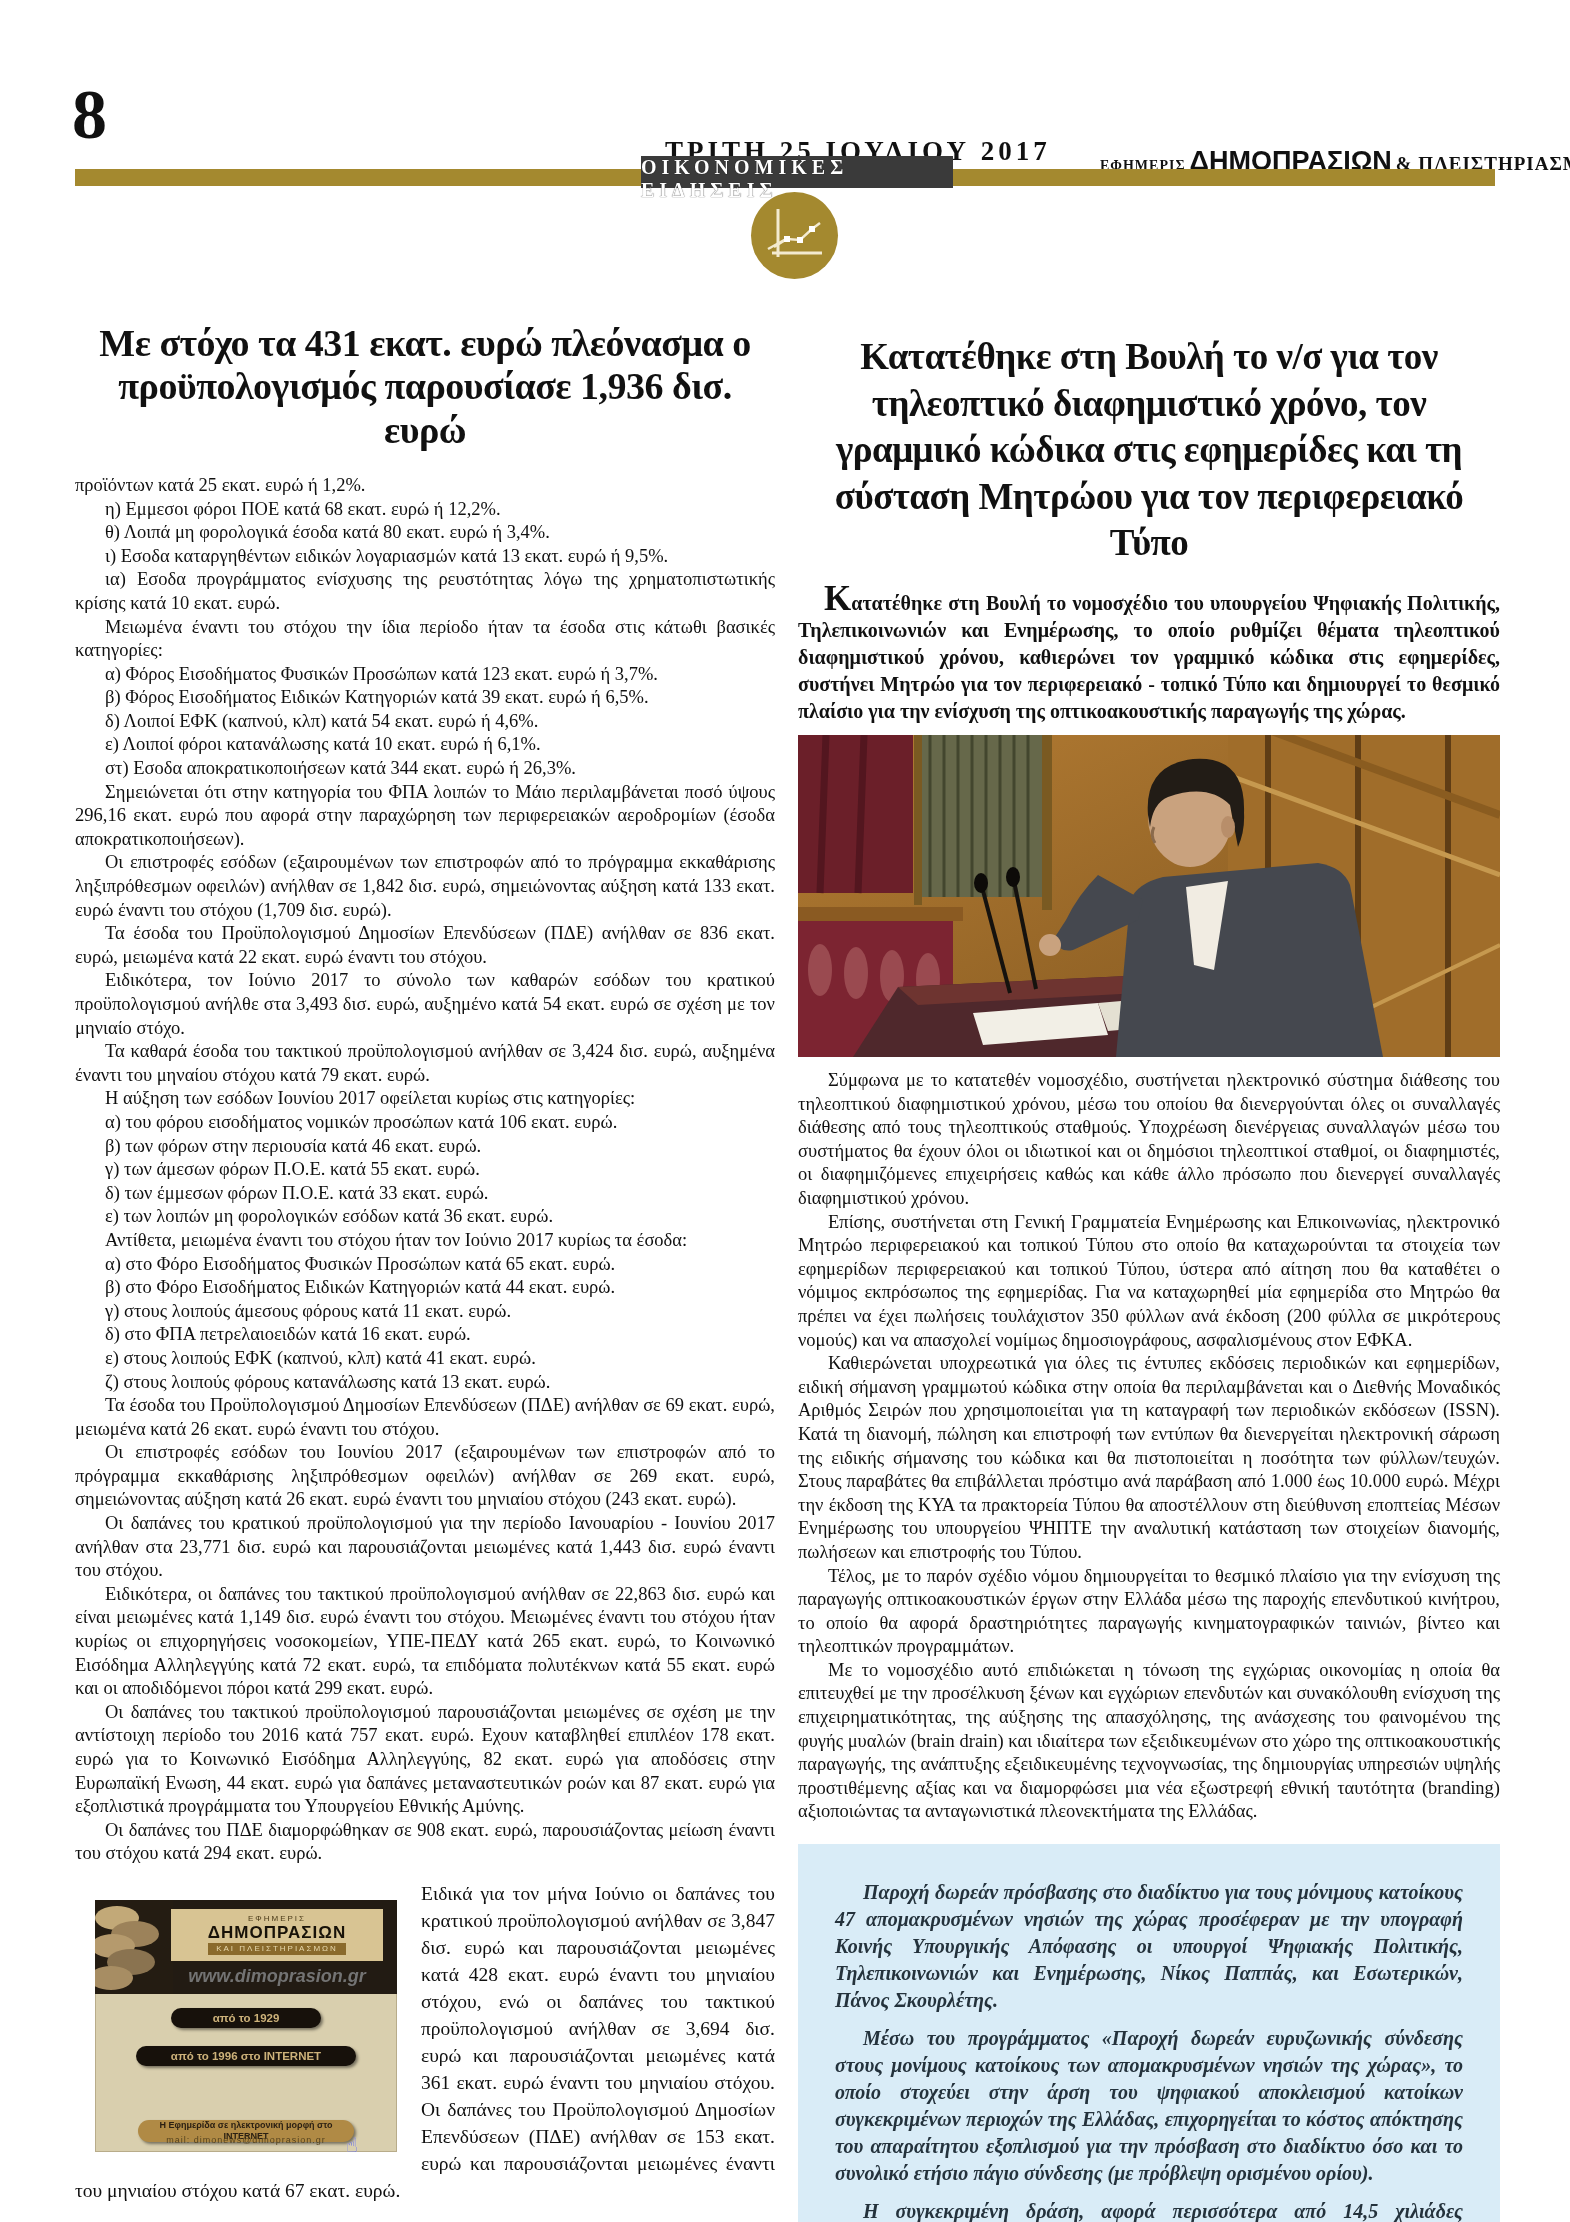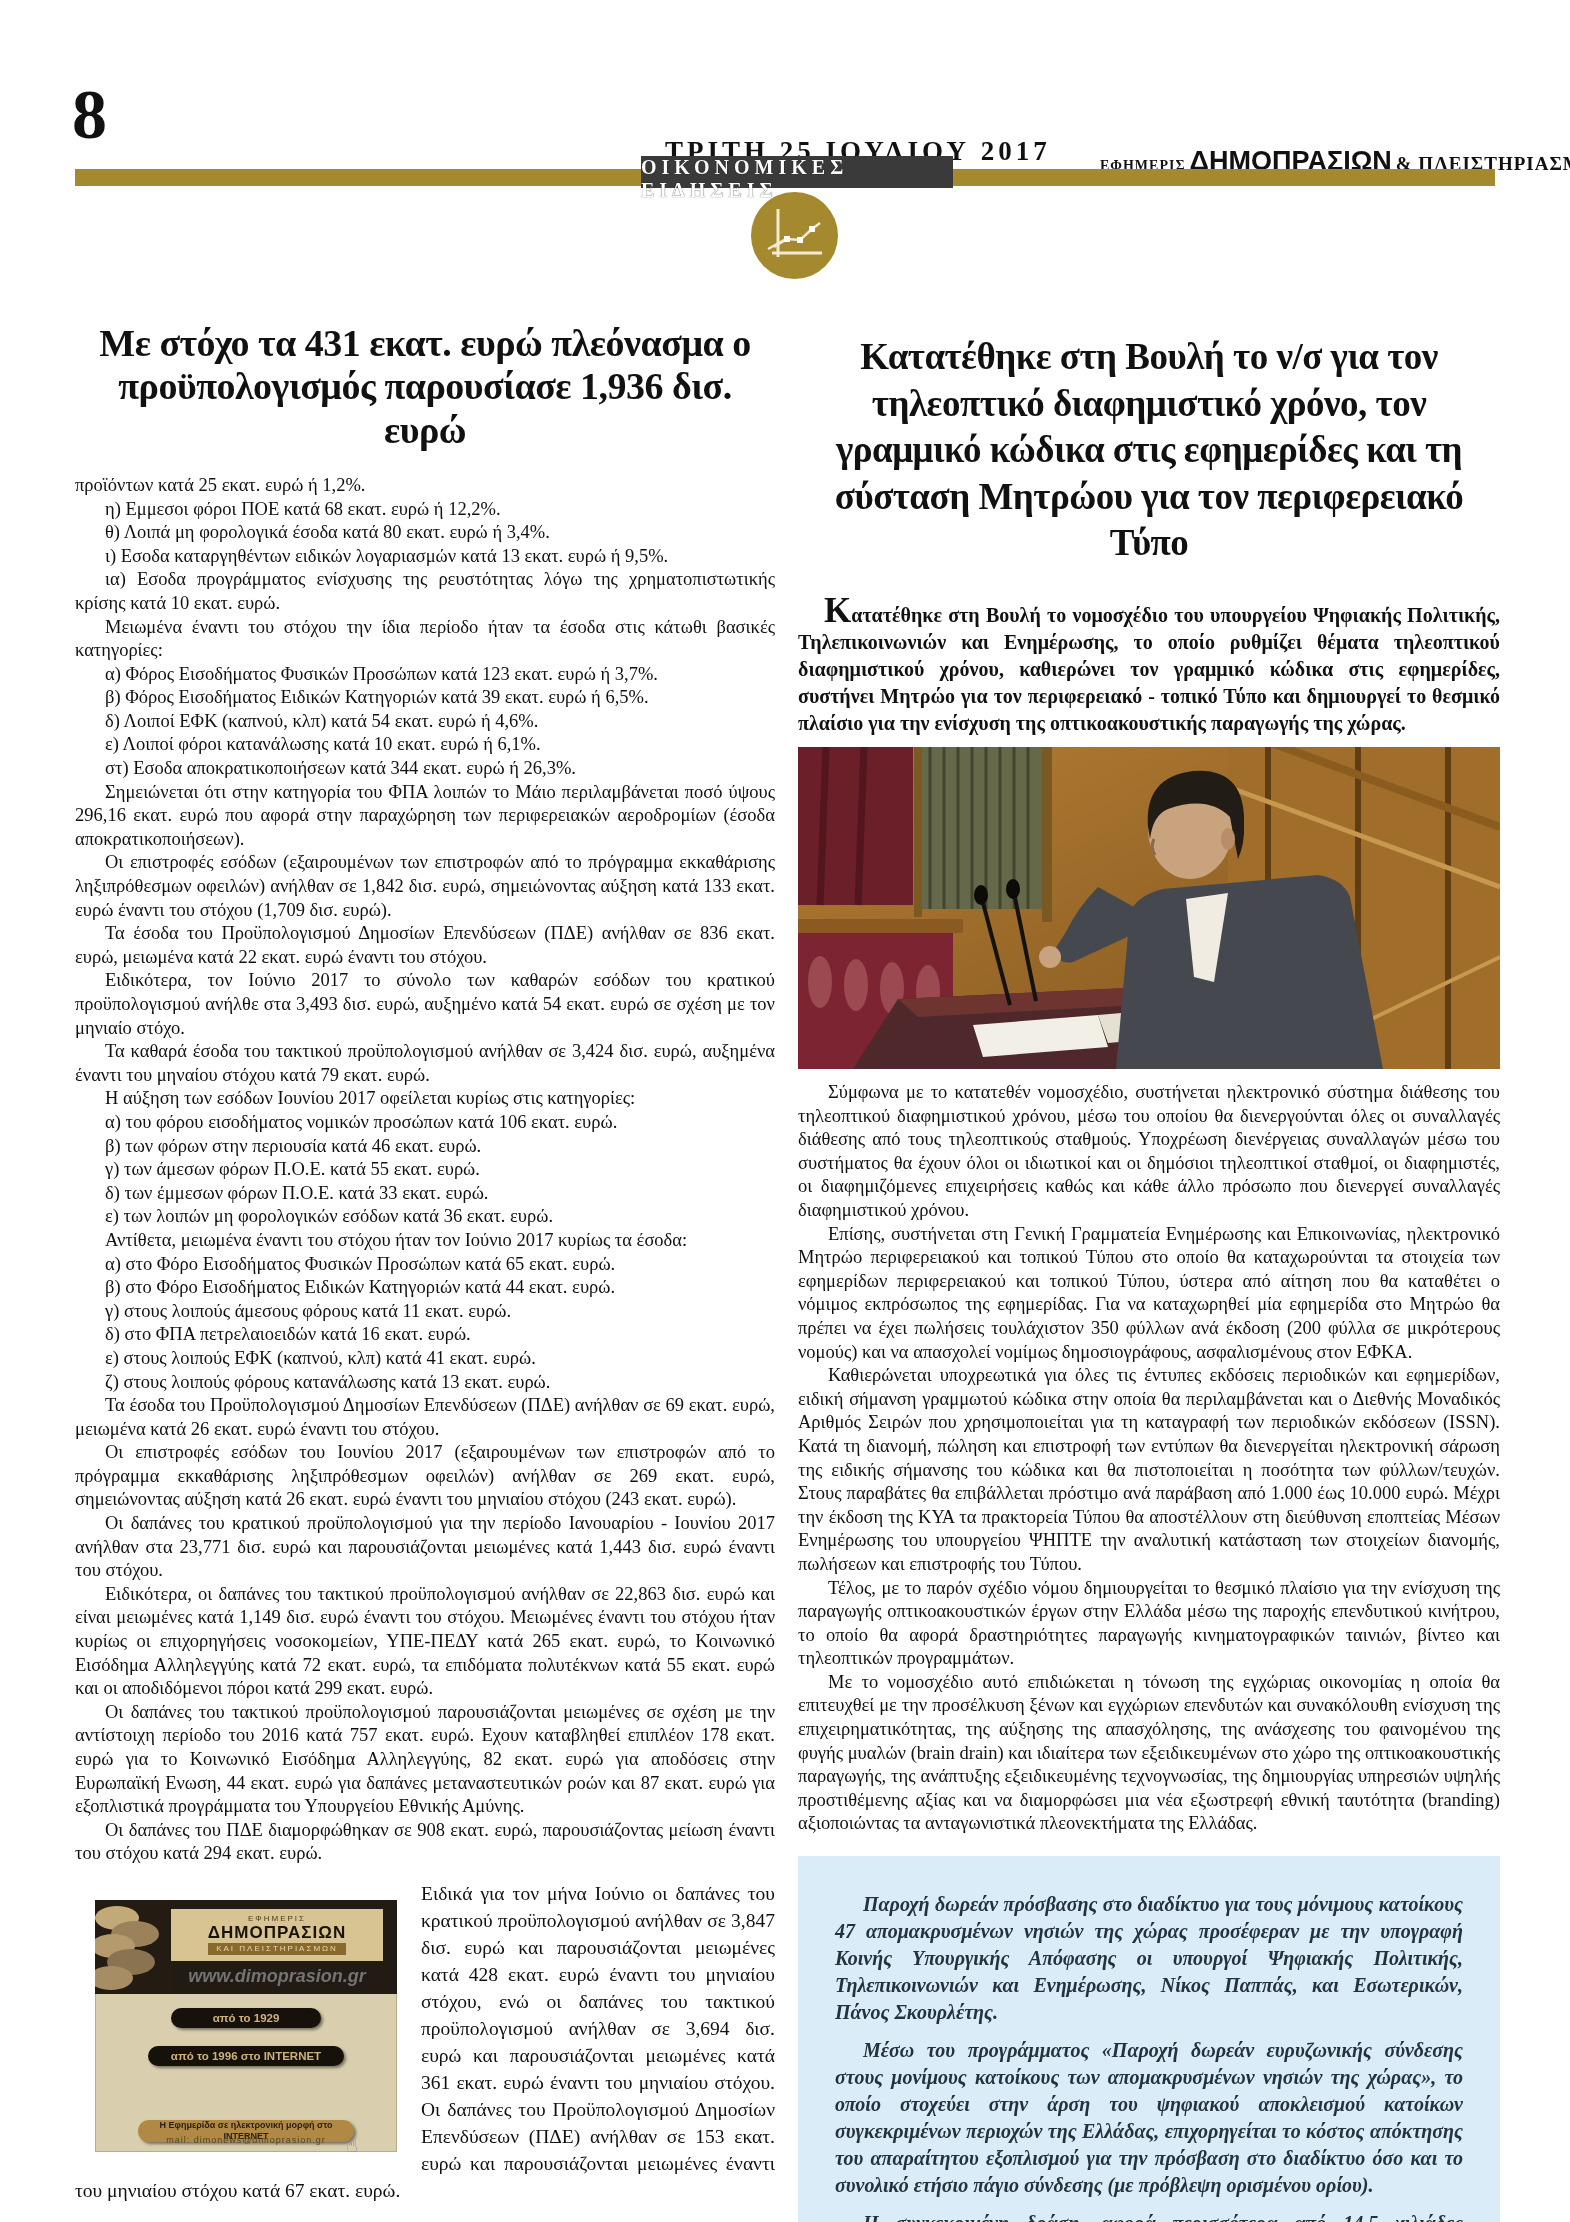--- a/index.html
+++ b/index.html
@@ -15,21 +15,21 @@
   .gold-bar{position:absolute;left:75px;top:169px;width:1420px;height:17px;background:#a4892f;}
   .section-box{position:absolute;left:641px;top:156px;width:312px;height:32px;background:#3a3a3a;
                display:flex;justify-content:center;}
   .section-box span{color:#fff;font-weight:bold;font-size:20px;letter-spacing:5px;text-shadow:0 0 1px #000;}
   .logo-circle{position:absolute;left:751px;top:192px;width:87px;height:87px;border-radius:50%;background:#a4892f;
                display:flex;align-items:center;justify-content:center;}
   
   .left-col{position:absolute;left:75px;top:322px;width:700px;}
   .right-col{position:absolute;left:798px;top:334px;width:702px;}
   .headline{font-weight:bold;text-align:center;font-size:38px;line-height:1.14;letter-spacing:-0.5px;margin:0 0 22px 0;}
-  .right-col .headline{font-size:37px;line-height:1.26;margin-bottom:26px;}
+  .right-col .headline{font-size:37px;line-height:1.26;margin-bottom:14px;}
   .body-copy p{margin:0;text-align:justify;font-size:18.5px;line-height:23.6px;text-indent:30px;}
   .left-col .body-copy p:first-child{text-indent:0;}
   .lead{font-weight:bold;font-size:20px;line-height:27px;text-align:justify;text-indent:26px;margin:6px 0 10px 0;}
   .lead::first-letter{font-size:175%;line-height:1;}
   
   .photo{margin:8px 0 12px 0;width:702px;height:322px;display:block;}
   
   .info-box{margin-top:20px;background:#d9ecf7;padding:24px 26px;}
   .info-box p{margin:11px;font-style:italic;font-weight:bold;font-size:20px;line-height:27px;
               text-align:justify;text-indent:28px;color:#24323c;}
@@ -44,21 +44,21 @@
                display:flex;flex-direction:column;align-items:center;justify-content:center;}
   .ad-logo-box .a-tiny{font-size:8px;letter-spacing:2px;color:#4a3push;color:#4a3a18;line-height:1;}
   .ad-logo-box .a-big{font-size:17px;font-weight:bold;color:#181208;letter-spacing:1px;line-height:1.15;}
   .ad-logo-box .a-band{font-size:8px;letter-spacing:2px;background:#8a6a2c;color:#e8d9ad;padding:1px 8px;line-height:1.2;}
   .ad-site{position:absolute;left:76px;top:66px;width:212px;text-align:center;color:#737373;
            font-style:italic;font-size:18px;font-weight:bold;}
   .ad-pills{padding-top:14px;display:flex;flex-direction:column;align-items:center;gap:18px;}
   .pill{border-radius:12px;background:#17110b;color:#cdb27a;font-size:11.5px;font-weight:bold;
         padding:4px 0;text-align:center;box-shadow:2px 2px 3px rgba(0,0,0,.45);}
   .pill-1{width:150px;}
-  .pill-2{width:196px;}
+  .pill-2{width:220px;}
   .pill-3{width:216px;background:#b08a45;color:#2b2013;font-size:9px;line-height:1.25;padding:0 0;border-radius:14px;position:relative;margin-top:36px;}
   .hand-cursor{position:absolute;right:-4px;bottom:-16px;font-size:20px;color:#5a5ecb;
                font-family:"DejaVu Sans",sans-serif;text-shadow:0 0 1px #fff;}
   .ad-email{position:absolute;left:0;bottom:7px;width:100%;text-align:center;font-size:9px;color:#55431f;letter-spacing:1px;}
   .wrap-text{margin:0;text-align:justify;font-size:19.5px;line-height:27px;}
 </style>
 </head>
 <body>
 
 <div class="page">

